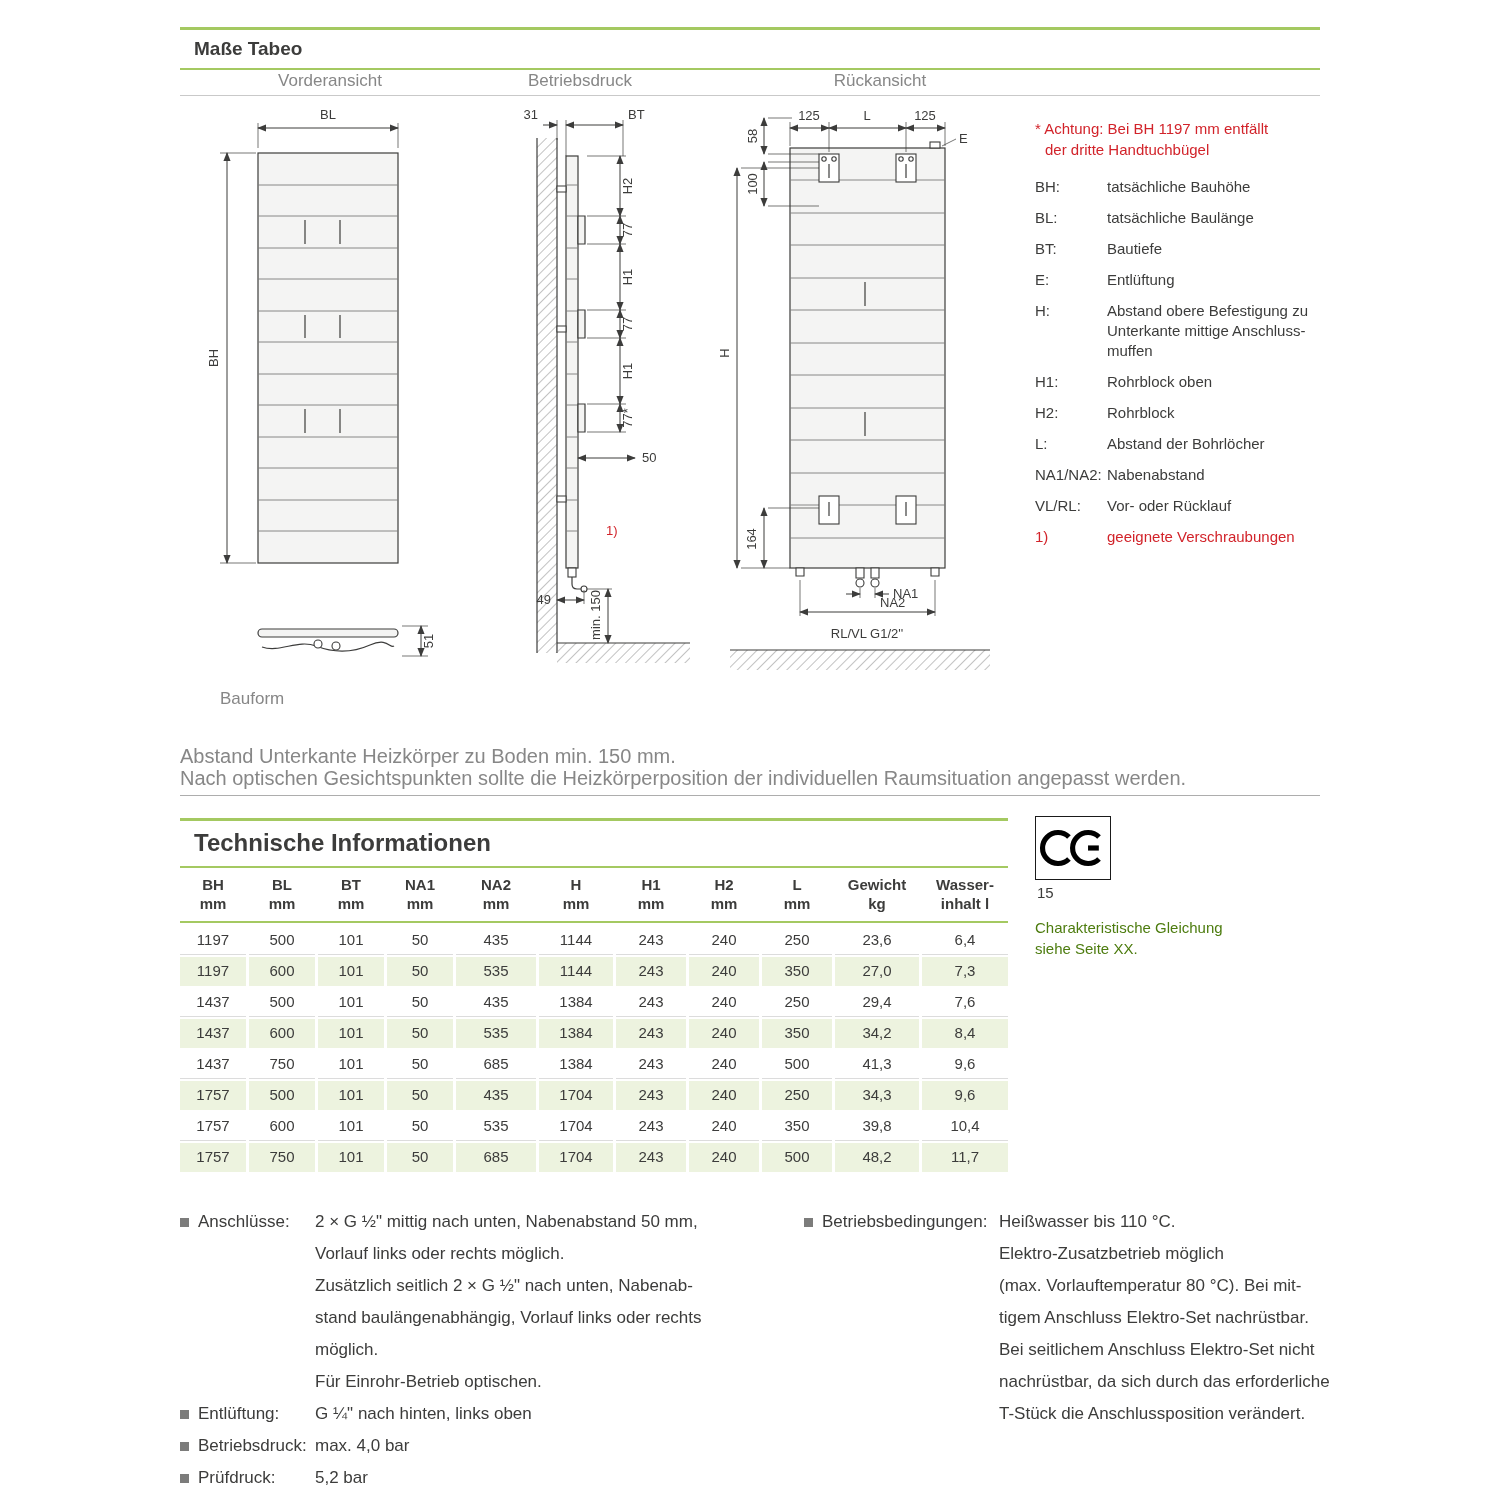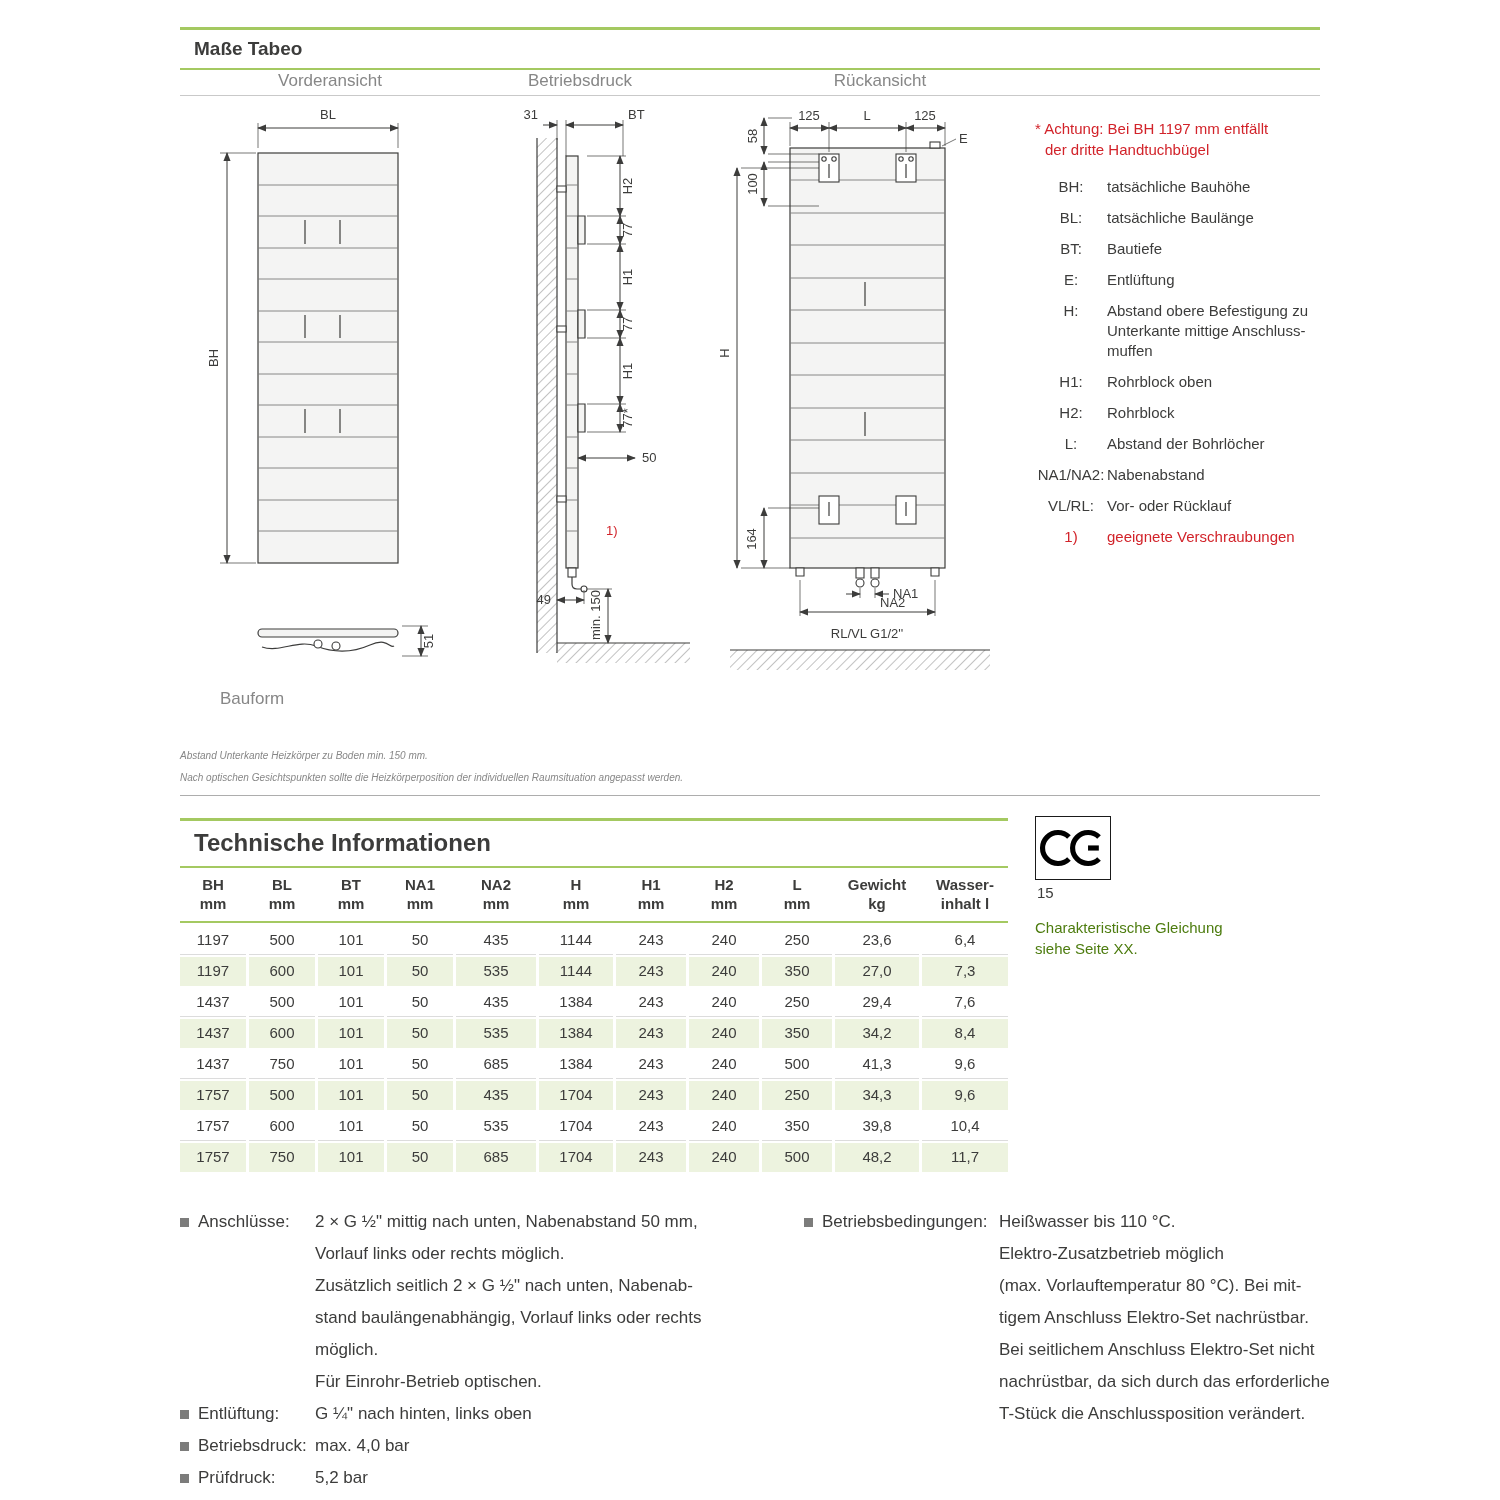--- a/index.html
+++ b/index.html
@@ -31,26 +31,26 @@
   .dln { stroke:#3C3C3B; stroke-width:1.2; fill:none; }
   .dfill { fill:#F4F4F3; stroke:#3C3C3B; stroke-width:1.2; }
   .wfill { fill:#FFFFFF; stroke:#3C3C3B; stroke-width:1.1; }
   .slat { stroke:#7A7A7A; stroke-width:0.9; fill:none; }
 
   
   #legend { position:absolute; left:1035px; top:118px; width:292px; font-size:15px; }
   .legend-warning { color:#D2232A; line-height:21px; margin-bottom:17px; }
   .legend-warning .l2 { padding-left:10px; }
   .legend-row { display:flex; margin-bottom:11px; line-height:20px; }
-  .legend-key { width:72px; flex:0 0 auto;text-align:center; }
+  .legend-key { width:72px; flex:0 0 auto; }
   .legend-value { flex:1; }
   .legend-row.red { color:#D2232A; }
 
   
-  #footnotes { position:absolute; left:180px; top:745px; font-size:10px; color:#878787; line-height:22px;font-style:italic; }
+  #footnotes { position:absolute; left:180px; top:745px; font-size:20px; color:#878787; line-height:22px; }
 
   #divider { position:absolute; left:180px; top:795px; width:1140px; height:1px; background:#ADADAD; }
 
   
   #table-section { position:absolute; left:180px; top:818px; width:828px; }
   #table-section h2 { font-size:24px; font-weight:bold; padding:8px 0 9px 14px; }
   .tgrid { display:grid; grid-template-columns:66px 66px 66px 66px 80px 74px 70px 70px 70px 84px 86px; column-gap:3px; }
   .th { text-align:center; font-weight:bold; font-size:15px; line-height:19px; padding:7px 0 8px 0; }
   .rule-green-hairline { height:1.5px; background:#A4C961; }
   #tbl-body { row-gap:2px; margin-top:3px; display:grid; }

